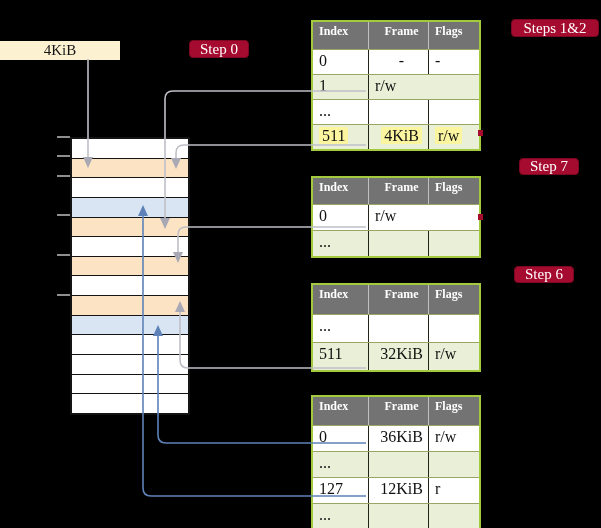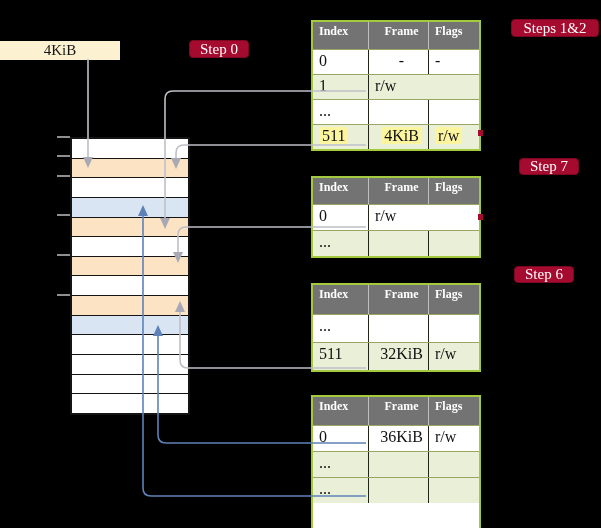--- a/index.html
+++ b/index.html
@@ -166,20 +166,25 @@
         <div class="trow drow" style="height: 26px;">
           <div class="cell c0">0</div>
           <div class="cell c1">36KiB</div>
           <div class="cell c2">r/w</div>
         </div>
         <div class="trow drow shaded" style="height: 26px;">
           <div class="cell c0">...</div>
           <div class="cell c1"></div>
           <div class="cell c2"></div>
         </div>
+        <div class="trow drow" style="height: 26px;">
+          <div class="cell c0">127</div>
+          <div class="cell c1">12KiB</div>
+          <div class="cell c2">r</div>
+        </div>
         <div class="trow drow shaded" style="height: 26px;">
           <div class="cell c0">...</div>
           <div class="cell c1"></div>
           <div class="cell c2"></div>
         </div>
       </div>
     </div>
 
   <div class="red-marker" id="red-marker-1"></div>
   <div class="red-marker" id="red-marker-2"></div>

